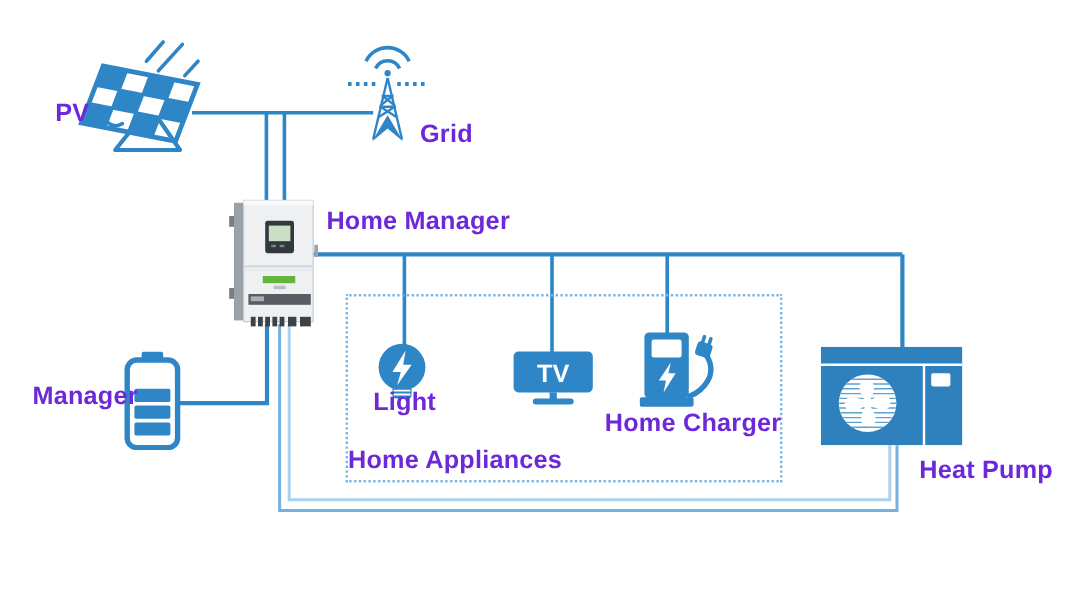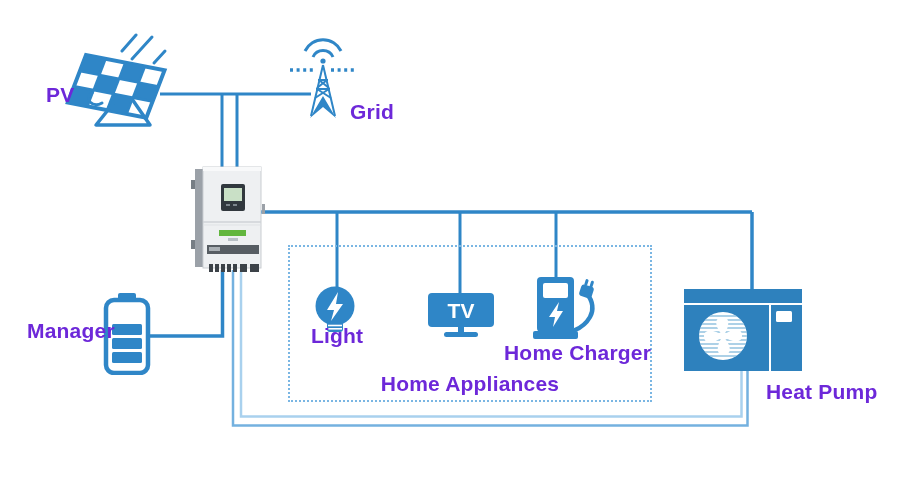--- a/index.html
+++ b/index.html
@@ -11,21 +11,21 @@
     position:absolute;color:#6d28d9;font-size:21px;font-weight:600;
     white-space:nowrap;letter-spacing:.2px;
   }
   #wires{position:absolute;left:0;top:0;}
   .icon{position:absolute;}
   #appliances-box{
     position:absolute;left:288px;top:245px;width:364px;height:157px;
     border:2px dotted #7ab6e3;box-sizing:border-box;
   }
   #appliances-box .lbl{
-    position:absolute;left:0;right:0;bottom:4px;text-align:center;
+    position:absolute;left:0;right:0;bottom:4px;
   }
 </style>
 </head>
 <body>
 
 <div id="stage">
 
   <svg id="wires" width="900" height="500">
 
     <path d="M160,94 H311" stroke="#2f86c7" stroke-width="3" fill="none"></path>
@@ -188,18 +188,19 @@
     <circle cx="39" cy="47" r="3" fill="#ffffff"></circle>
     <rect x="92" y="22" width="16" height="11" rx="1.5" fill="#ffffff"></rect>
   </svg>
 
   <div id="appliances-box">
     <div class="lbl">Home Appliances</div>
   </div>
 
   <div class="lbl" style="left:46px;top:83px">PV</div>
   <div class="lbl" style="left:350px;top:100px">Grid</div>
+  <div class="lbl" style="left:272px;top:173px">Home Manager</div>
   <div class="lbl" style="left:27px;top:319px">Manager</div>
   <div class="lbl" style="left:311px;top:324px">Light</div>
   <div class="lbl" style="left:766px;top:380px">Heat Pump</div>
   <div class="lbl" style="left:504px;top:341px">Home Charger</div>
 
 </div>
 
 </body></html>

